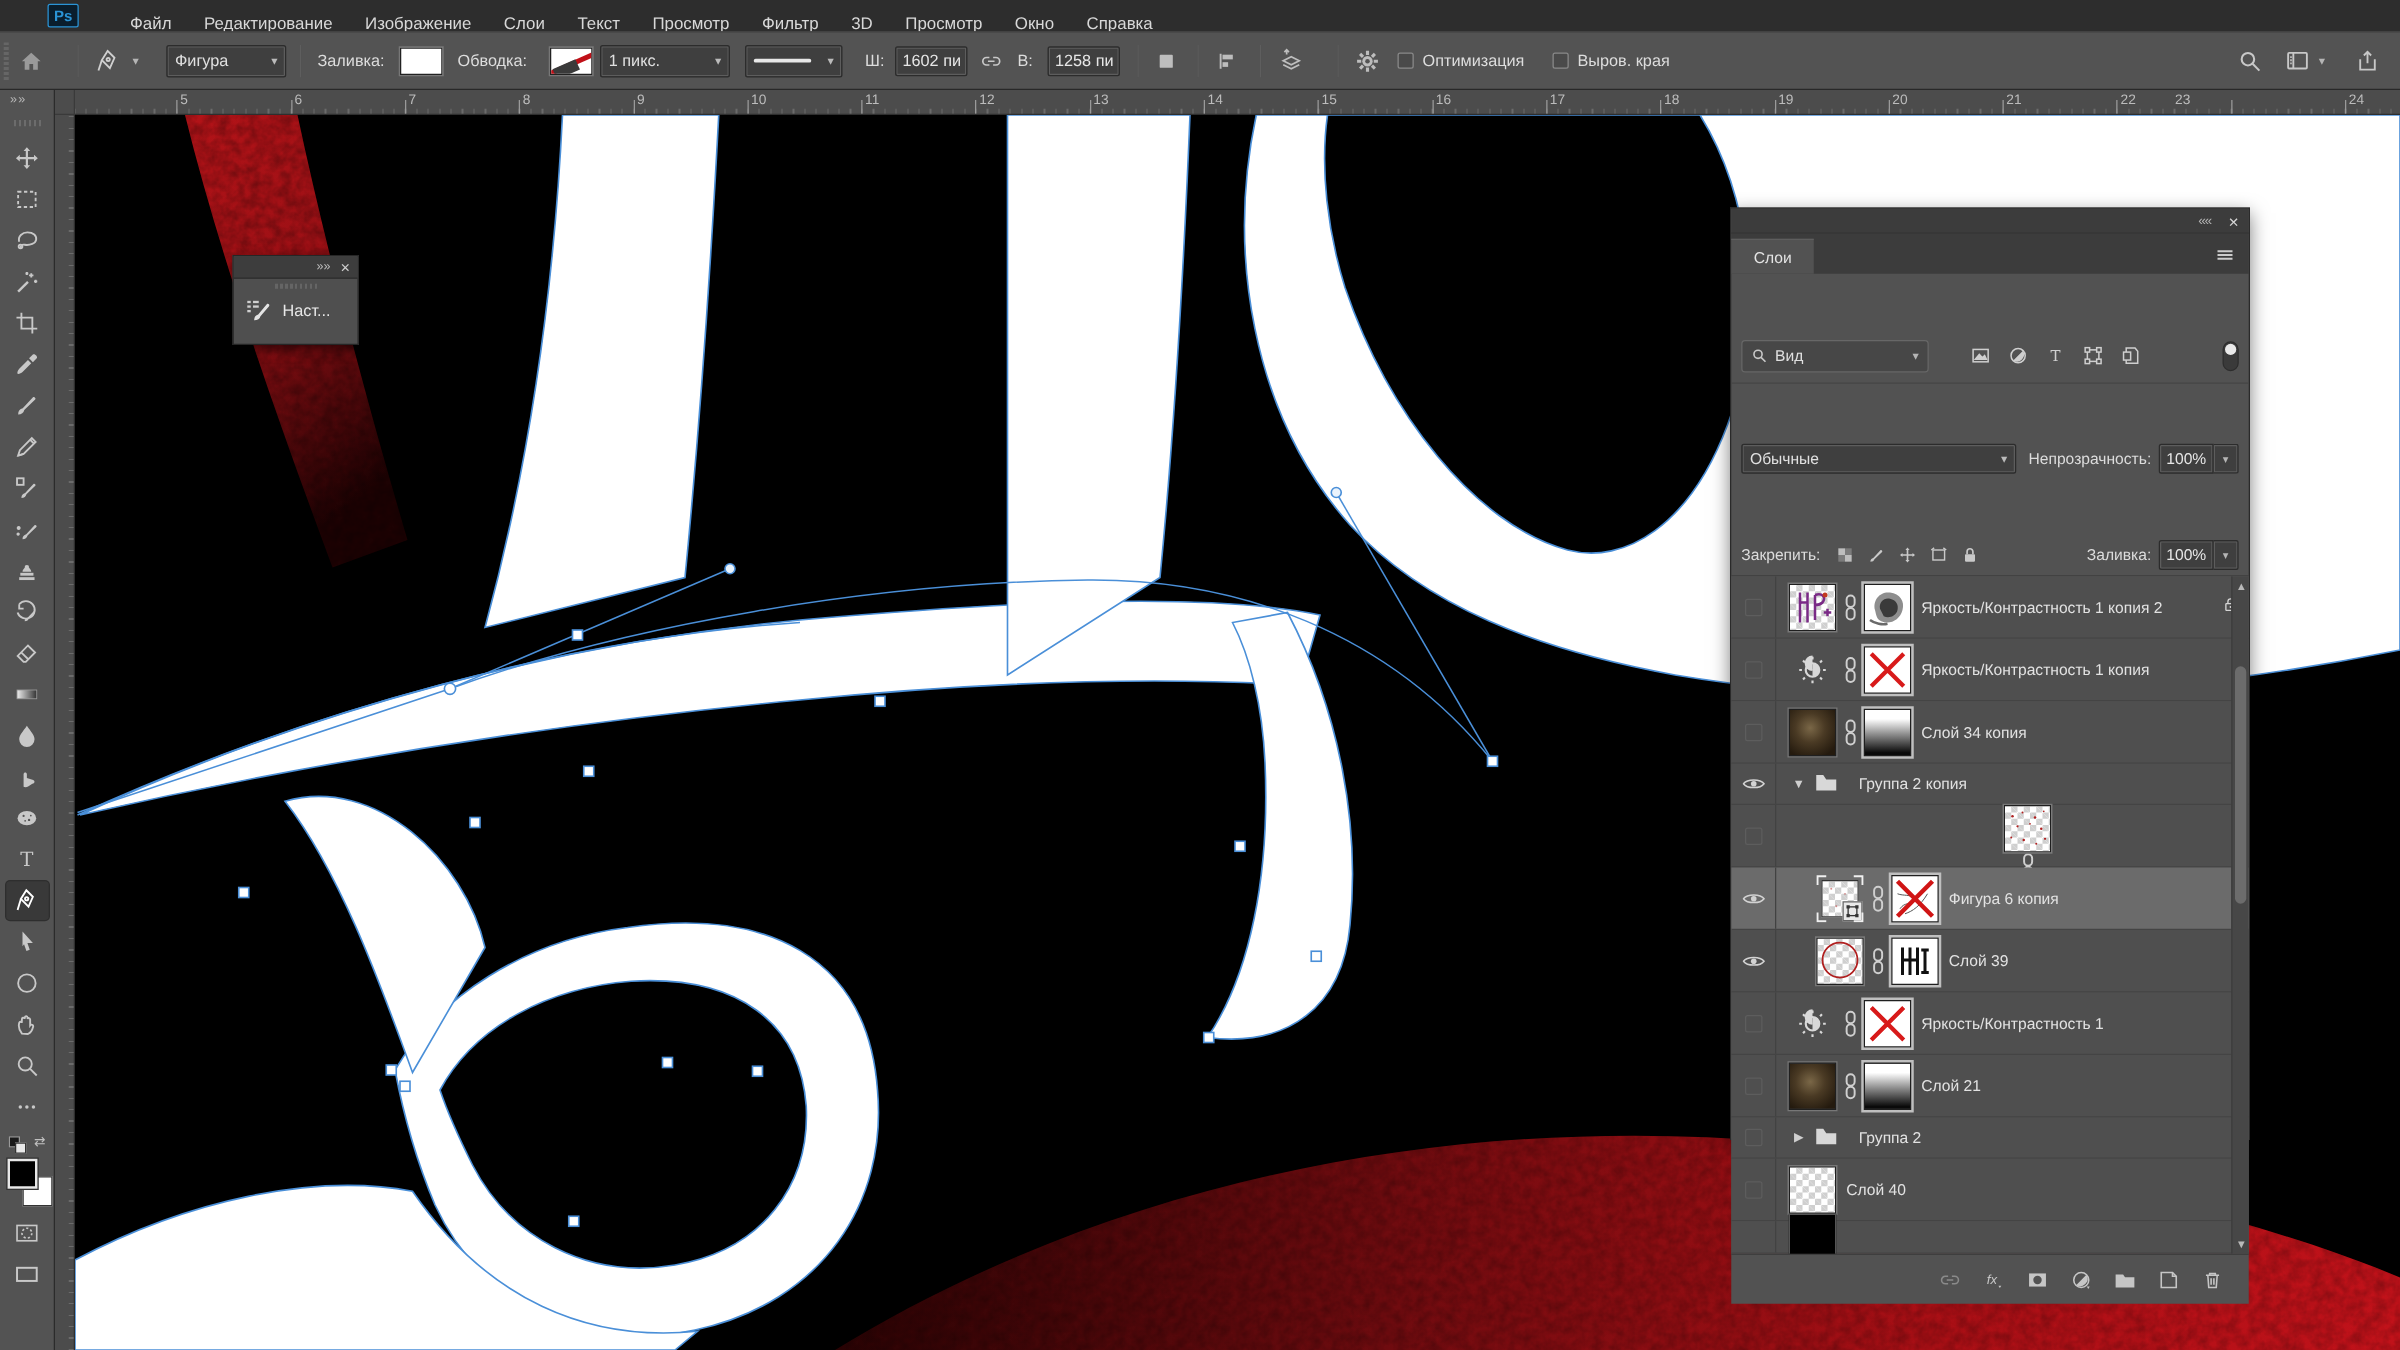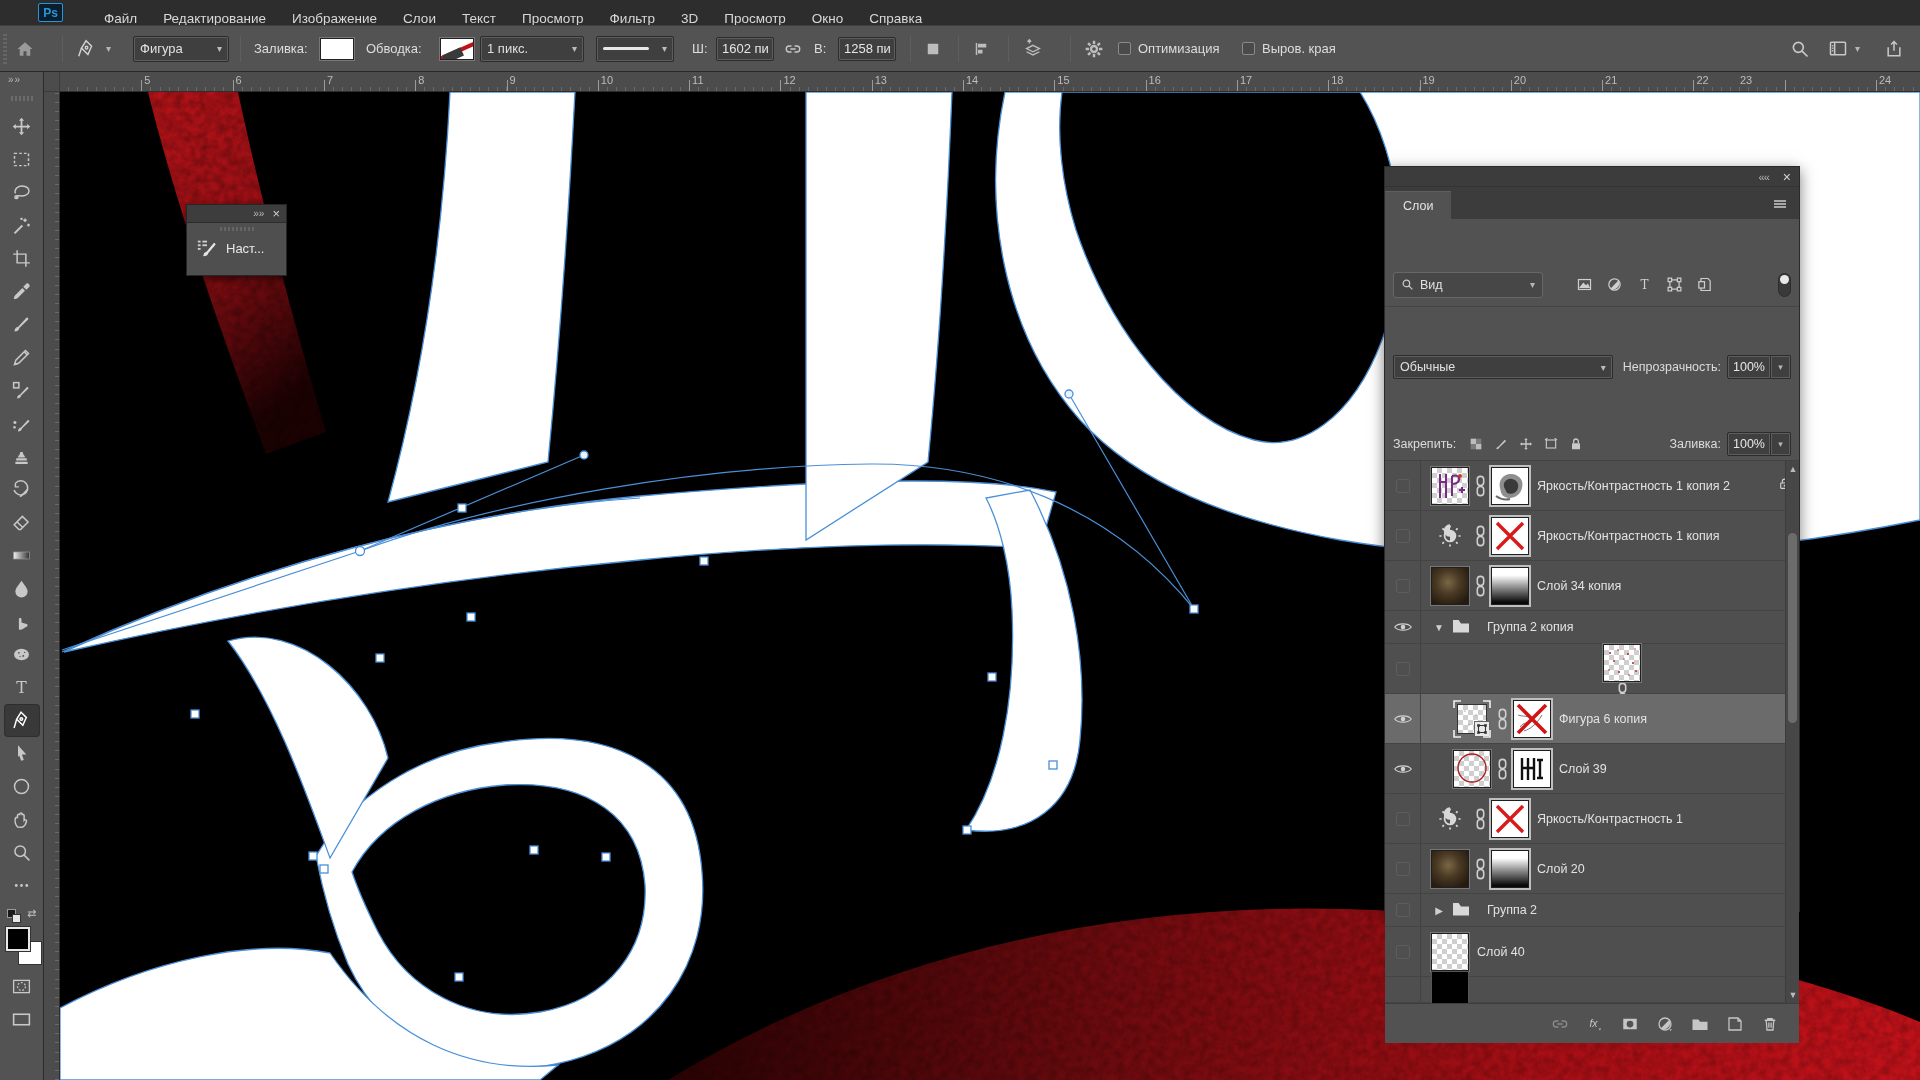--- a/index.html
+++ b/index.html
@@ -1102,21 +1102,21 @@
               <svg width="11" height="22" viewBox="0 0 12 24">
                 <g fill="none" stroke="#cfcfcf" stroke-width="1.7">
                   <rect x="2.5" y="1.5" width="7" height="10" rx="3.5"></rect>
                   <rect x="2.5" y="12.5" width="7" height="10" rx="3.5"></rect>
                 </g>
               </svg>
             </span>
             <span>
               <div class="th mask-border" style="background:linear-gradient(#ffffff 20%, #8a8a8a 55%, #0a0a0a 95%);"></div>
             </span>
-            <span class="lname">Слой 20</span>
+            <span class="lname">Слой 21</span>
           </div>
         </div>
         <div class="lrow" style="height: 33px;">
           <div class="eyecell">
             <div class="eyebox"></div>
           </div>
           <div class="lbody" style="padding-left: 10px;">
             <span class="gchev">▶</span>
       <span class="gfolder"><svg width="20" height="16" viewBox="0 0 24 20">
                 <path d="M2,4 h8 l2,3 h10 v11 h-20 Z M2,4 v-1.5 h7 l1,1.5" fill="#d8d8d8"></path>

